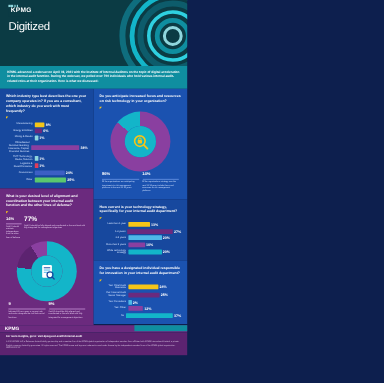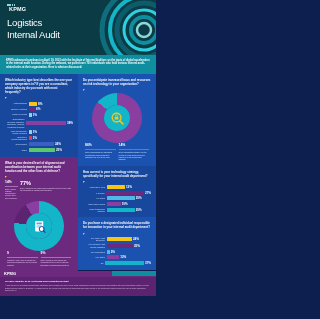--- a/index.html
+++ b/index.html
@@ -116,22 +116,21 @@
       </g>
     </svg>
     <div class="kpmg-bars">
       <i></i>
         <i></i>
         <i></i>
         <i></i>
     </div>
     <div class="kpmg-logo">KPMG</div>
     <div class="title">
-      <div>Logistics</div>
-      <div>Internal Audit</div>
+      <div>Digitized</div>
     </div>
   </div>
 
   <div class="intro">
     <p>KPMG advanced a webcast on April 19, 2021 with the Institute of Internal Auditors on the topic of digital acceleration in the internal audit function. During the webcast, we polled over 700 individuals who hold various internal audit-related roles at their organization. Here is what we discussed:</p>
   </div>
 
   <div class="body">
 
     <div class="col">

